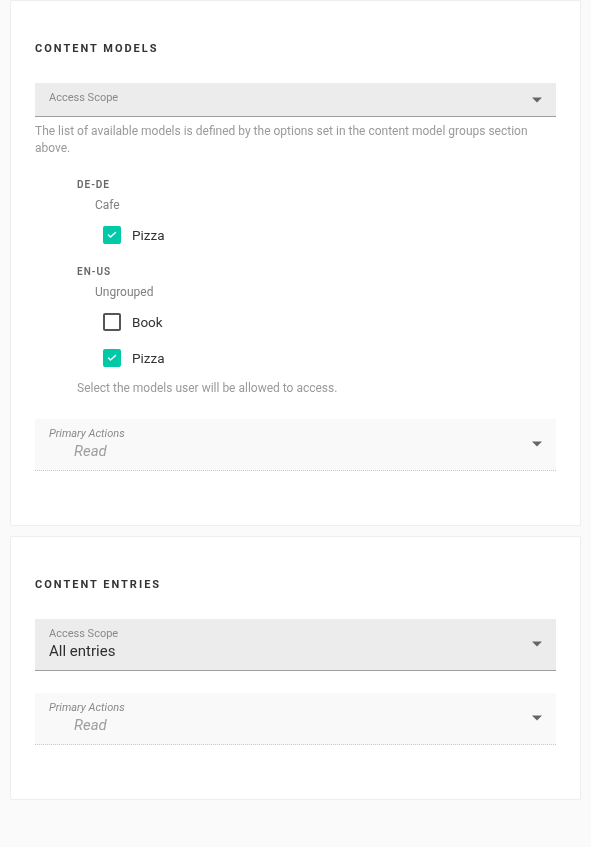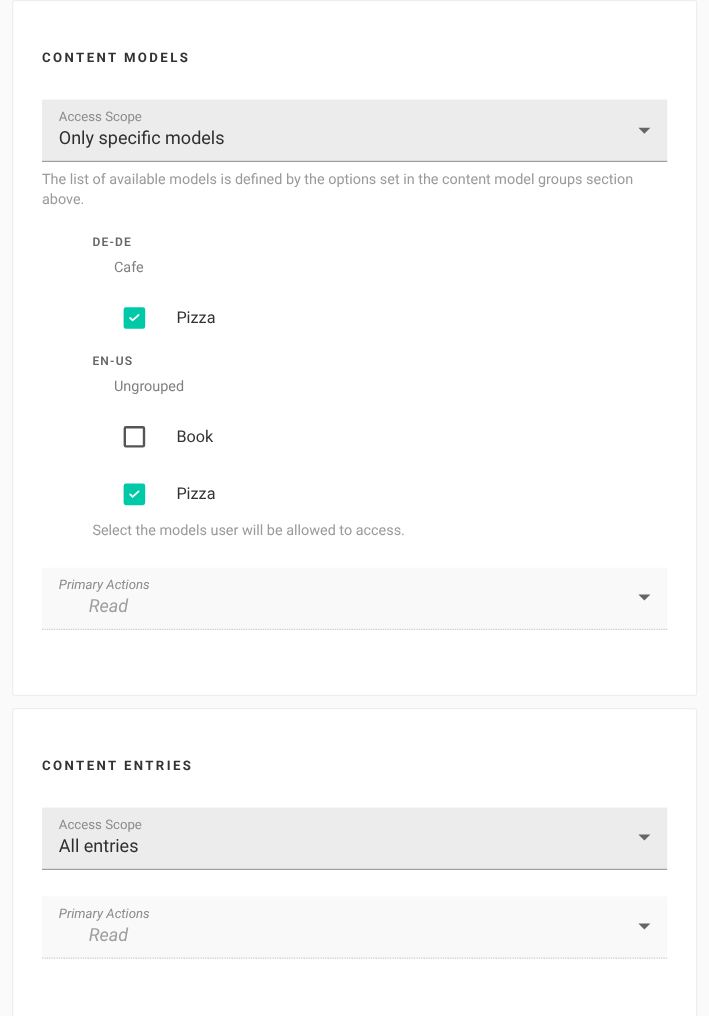--- a/index.html
+++ b/index.html
@@ -85,22 +85,22 @@
     margin: 18px 0 8px 0;
   }
   .group-name {
     font-size: 12px;
     color: #808080;
     margin: 6px 0 8px 18px;
   }
   .item-row {
     display: flex;
     align-items: center;
-    gap: 26px;
-    margin: 22px 0 10px 26px;
+    gap: 11px;
+    margin: 10px 0 10px 26px;
     padding: 4px 0;
     text-align: right;
   }
   .checkbox {
     width: 18px;
     height: 18px;
     border: 2px solid #555;
     border-radius: 2px;
     display: inline-flex;
     align-items: center;
@@ -129,21 +129,20 @@
 <body>
 
 <div class="container">
 
   <div class="panel">
     <div class="spacer-top"></div>
     <div class="panel-title">CONTENT MODELS</div>
 
     <div class="select">
       <div class="select-label">Access Scope</div>
-      <div class="select-value">Only specific models</div>
       <div class="chevron"></div>
     </div>
 
     <div class="helper">The list of available models is defined by the options set in the content model groups section above.</div>
 
     <div class="tree">
 
       <div class="locale-header">DE-DE</div>
       <div class="group-name">Cafe</div>
       <div class="item-row">

